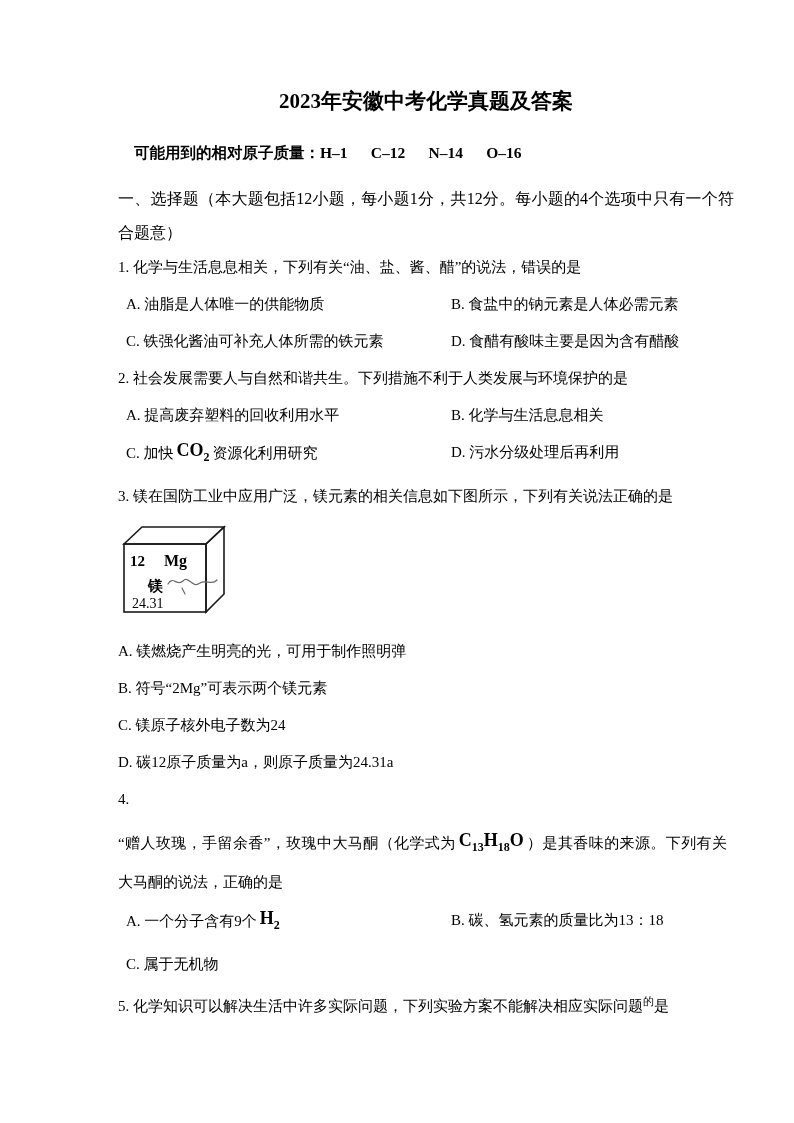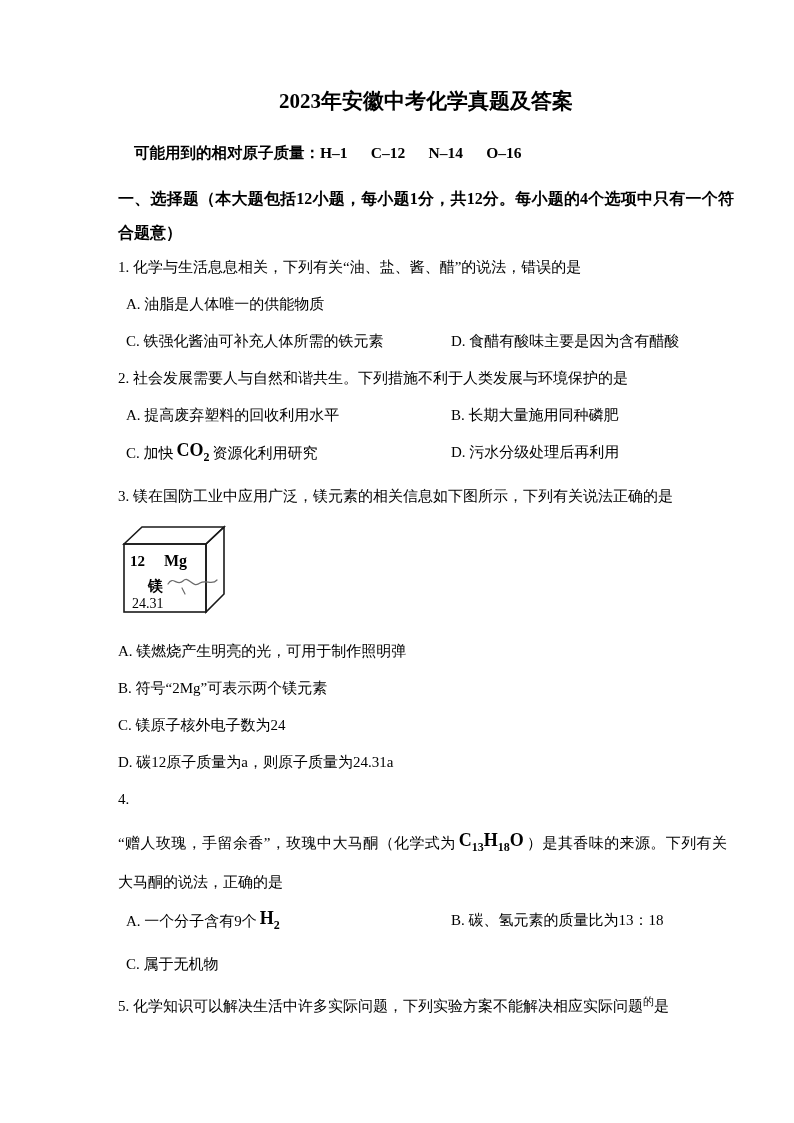--- a/index.html
+++ b/index.html
@@ -18,21 +18,21 @@
     font-size: 21px; font-weight: bold;
     text-align: center; line-height: 26px;
     margin: 0 0 28px 0;
   }
   .bold-line {
     font-size: 15.5px; font-weight: bold;
     line-height: 22px; margin: 0 0 18px 16px;
   }
   .pre { white-space: pre-wrap; }
   .section-header {
-    font-size: 16px; font-weight: bold;
+    font-size: 16px; font-weight: normal;
     line-height: 34px; margin: 12px 0 6px 0;
     text-align: justify;
   }
   .q-line {
     font-size: 15px; line-height: 22px;
     margin: 0 0 15px 0;
   }
   .opt-row {
     display: flex; font-size: 15px; line-height: 22px;
     margin: 0 0 15px 8px;
@@ -62,32 +62,33 @@
   <h1 class="title">2023年安徽中考化学真题及答案</h1>
 
   <p class="bold-line"><span>可能用到的相对原子质量：</span><span class="pre">H–1      C–12      N–14      O–16</span></p>
 
   <p class="section-header">一、选择题（本大题包括12小题，每小题1分，共12分。每小题的4个选项中只有一个符合题意）</p>
 
   <div>
     <p class="q-line">1. 化学与生活息息相关，下列有关“油、盐、酱、醋”的说法，错误的是</p>
     <div class="opt-row">
       <span class="opt-left">A. 油脂是人体唯一的供能物质</span>
+      <span class="opt-right">B. 食盐中的钠元素是人体必需元素</span>
     </div>
     <div class="opt-row">
       <span class="opt-left">C. 铁强化酱油可补充人体所需的铁元素</span>
       <span class="opt-right">D. 食醋有酸味主要是因为含有醋酸</span>
     </div>
   </div>
 
   <div>
     <p class="q-line">2. 社会发展需要人与自然和谐共生。下列措施不利于人类发展与环境保护的是</p>
     <div class="opt-row">
       <span class="opt-left">A. 提高废弃塑料的回收利用水平</span>
-      <span class="opt-right">B. 长期大量施用同种磷肥</span>
+      <span class="opt-right">B. 化学与生活息息相关</span>
     </div>
     <div class="opt-row">
       <span class="opt-left"><span>C. 加快</span><span class="chem"><span>CO</span><sub>2</sub></span><span>资源化利用研究</span></span>
       <span class="opt-right">D. 污水分级处理后再利用</span>
     </div>
   </div>
 
   <div>
     <p class="q-line">3. 镁在国防工业中应用广泛，镁元素的相关信息如下图所示，下列有关说法正确的是</p>
 

